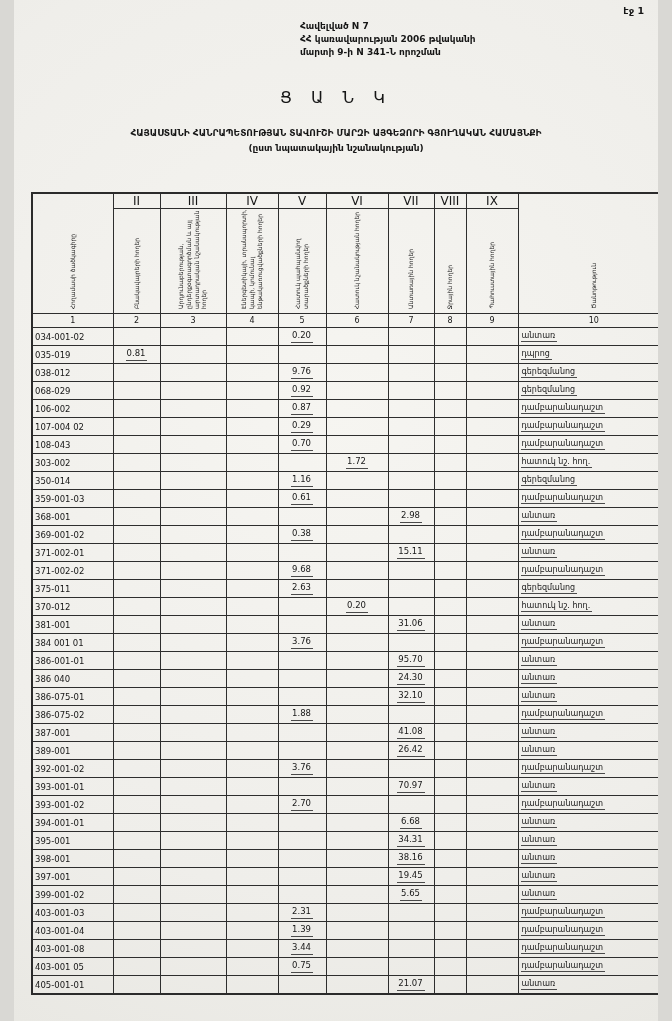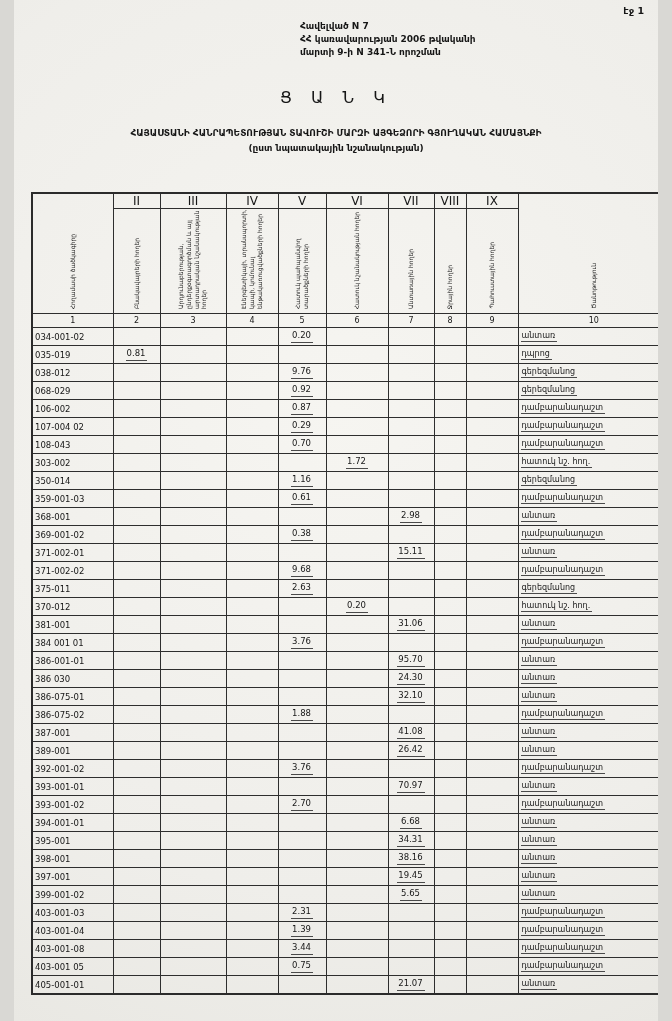--- a/index.html
+++ b/index.html
@@ -354,21 +354,21 @@
           <td class="val"></td>
           <td class="val"></td>
           <td class="val"></td>
           <td class="val"></td>
           <td class="val"><span class="u">95.70</span></td>
           <td class="val"></td>
           <td class="val"></td>
           <td class="note"><span class="u">անտառ</span></td>
         </tr>
         <tr>
-          <td class="code">386 030</td>
+          <td class="code">386 040</td>
           <td class="val"></td>
           <td class="val"></td>
           <td class="val"></td>
           <td class="val"></td>
           <td class="val"></td>
           <td class="val"><span class="u">24.30</span></td>
           <td class="val"></td>
           <td class="val"></td>
           <td class="note"><span class="u">անտառ</span></td>
         </tr>

